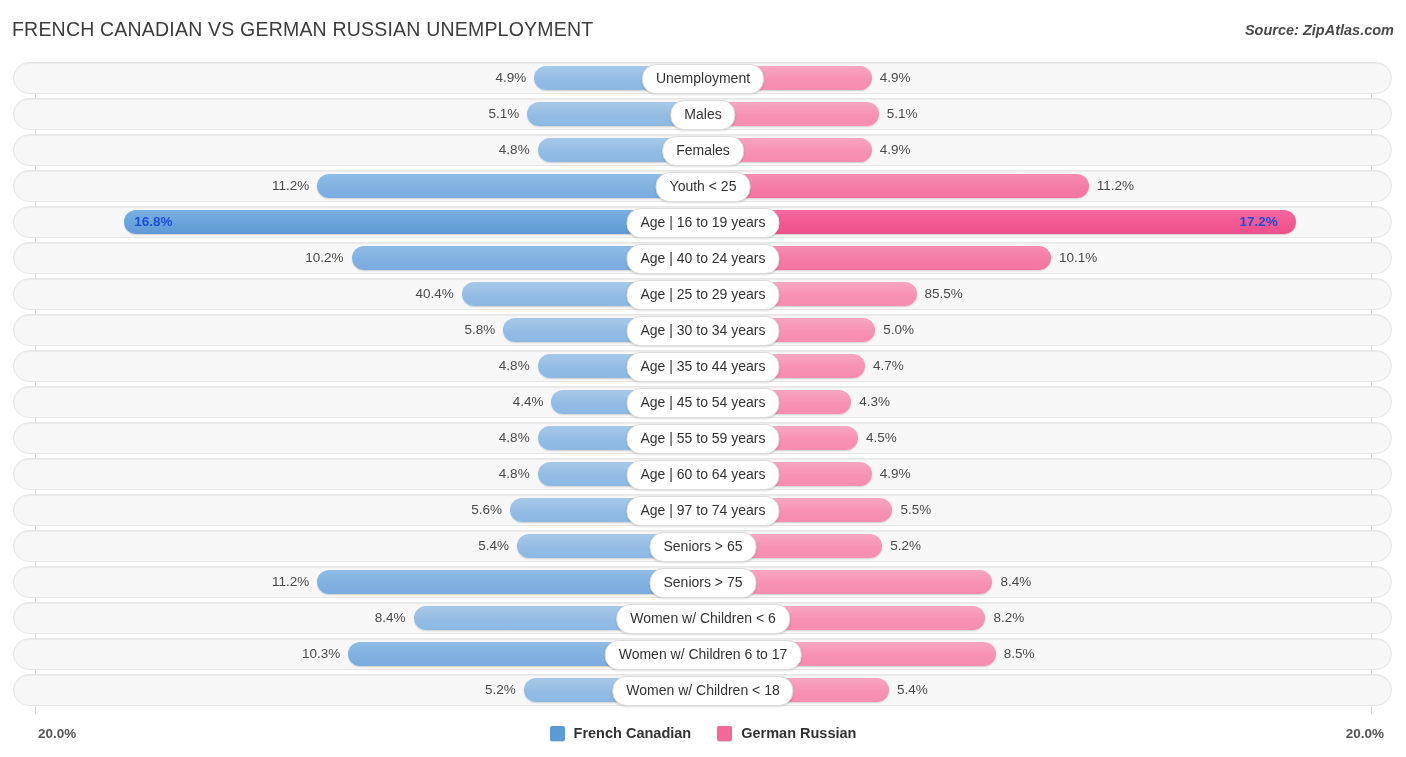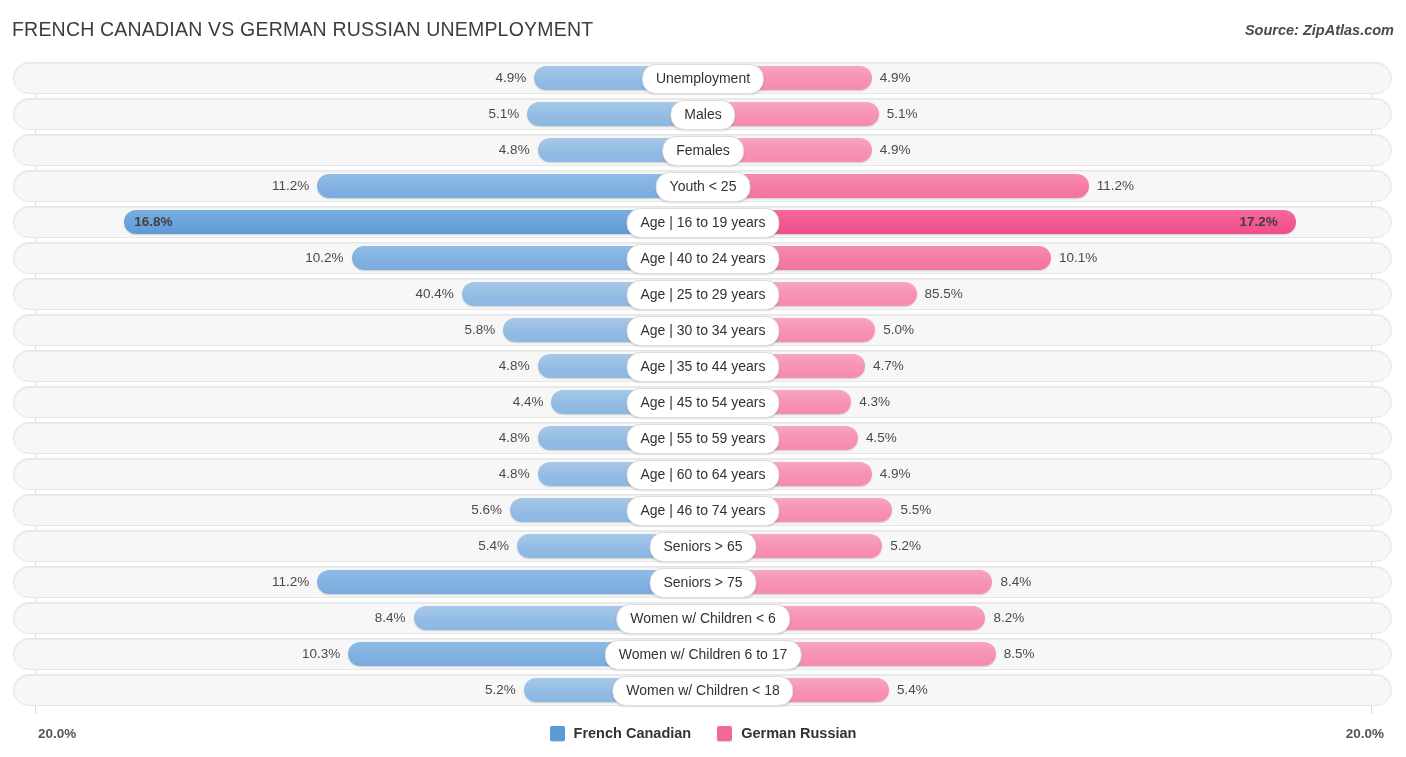--- a/index.html
+++ b/index.html
@@ -124,21 +124,21 @@
     line-height: 32px;
     font-size: 13.5px;
     color: #4a4a4a;
     white-space: nowrap;
   }
   .val-left  { text-align: right; }
   .val-right { text-align: left; }
 
   
   .val.inside {
-    color: #404040;
+    color: #1d4ed8;
     font-weight: 600;
   }
 
   
   .pill {
     position: absolute;
     top: 2px;
     left: 703px;
     transform: translateX(-50%);
     height: 28px;
@@ -302,21 +302,21 @@
         <div class="val val-left" style="right: 876.36px;">4.8%</div>
         <div class="val val-right" style="left: 879.805px;">4.9%</div>
         <div class="pill">Age | 60 to 64 years</div>
       </div>
       <div class="row">
         <div class="track"></div>
         <div class="bar bar-left" style="width: 192.92px;"></div>
         <div class="bar bar-right" style="width: 189.475px;"></div>
         <div class="val val-left" style="right: 903.92px;">5.6%</div>
         <div class="val val-right" style="left: 900.475px;">5.5%</div>
-        <div class="pill">Age | 46 to 74 years</div>
+        <div class="pill">Age | 97 to 74 years</div>
       </div>
       <div class="row">
         <div class="track"></div>
         <div class="bar bar-left" style="width: 186.03px;"></div>
         <div class="bar bar-right" style="width: 179.14px;"></div>
         <div class="val val-left" style="right: 897.03px;">5.4%</div>
         <div class="val val-right" style="left: 890.14px;">5.2%</div>
         <div class="pill">Seniors &gt; 65</div>
       </div>
       <div class="row">

